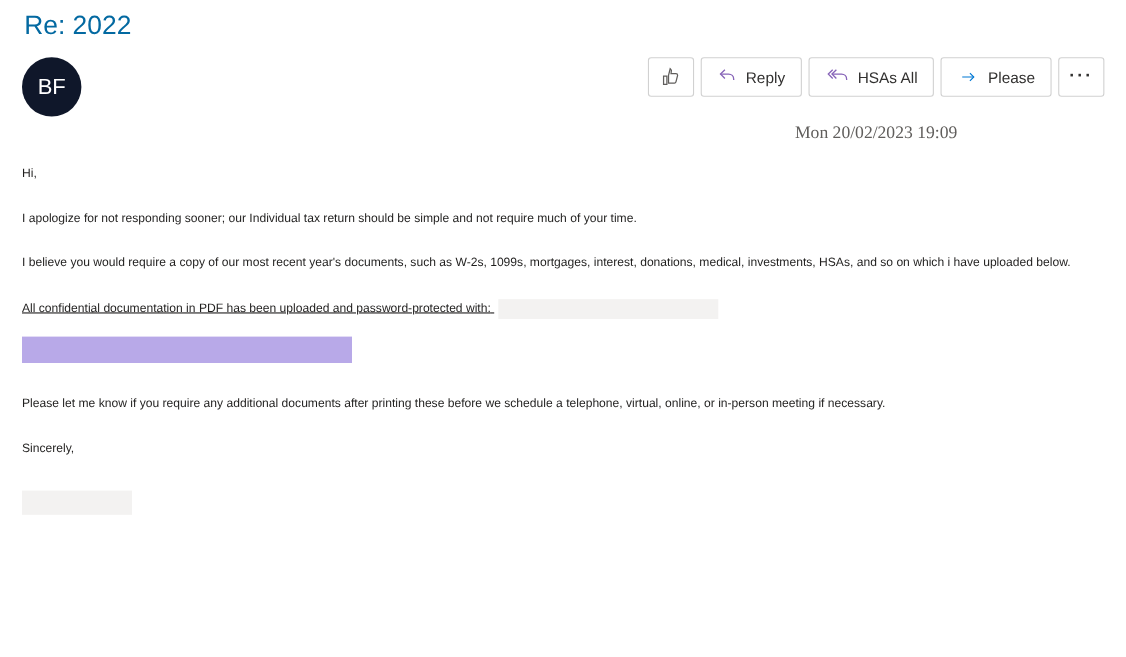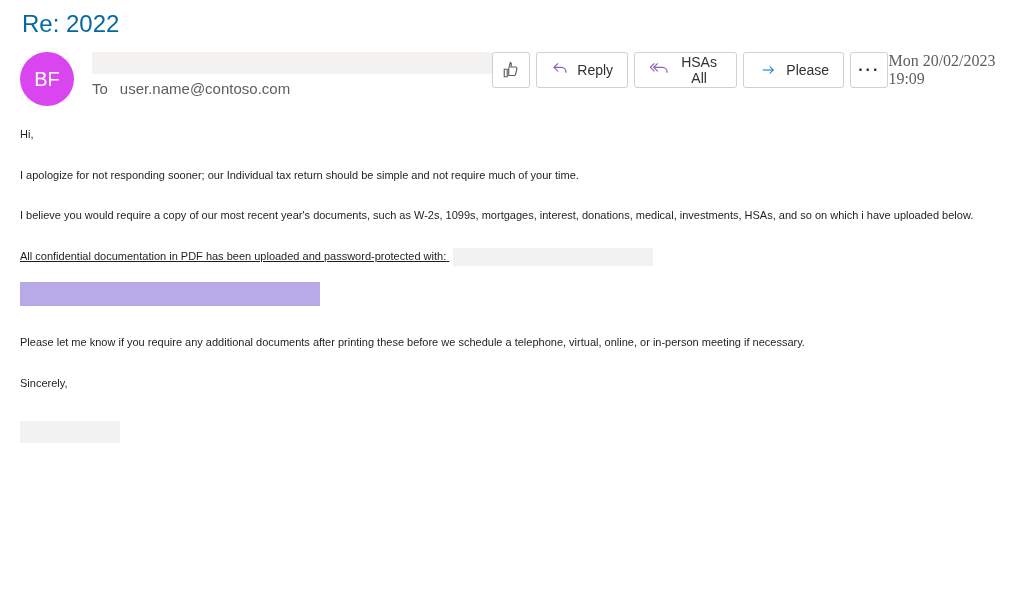--- a/index.html
+++ b/index.html
@@ -39,21 +39,21 @@
     .sender-section {
       display: flex;
       align-items: flex-start;
       flex: 1;
     }
     
     .avatar {
       width: 54px;
       height: 54px;
       border-radius: 50%;
-      background: #d946ef;
+      background: #0f172a;
       display: flex;
       align-items: center;
       justify-content: center;
       color: white;
       font-size: 20px;
       font-weight: 400;
       flex-shrink: 0;
     }
     
     .sender-info {
@@ -79,22 +79,23 @@
     .to-label {
       color: #605e5c;
     }
     
     .to-address {
       color: #605e5c;
     }
     
     .actions-section {
       display: flex;
-      flex-direction: row;
-      align-items: flex-start;
+      flex-direction: column;
+      align-items: center;
+      gap: 16px;
     }
     
     .action-buttons {
       display: flex;
       gap: 6px;
       margin-bottom: 8px;
     }
     
     .action-btn {
       display: flex;
@@ -190,27 +191,20 @@
 <div class="email-container">
 
   <div class="subject-line">Re: 2022</div>
 
   <div class="header-row">
 
     <div class="sender-section">
       <div class="avatar">
         <span>BF</span>
       </div>
-      <div class="sender-info">
-        <div class="sender-name-redacted"></div>
-        <div class="to-line">
-          <span class="to-label">To</span>
-          <span class="to-address">user.name@contoso.com</span>
-        </div>
-      </div>
     </div>
 
     <div class="actions-section">
       <div class="action-buttons">
 
         <button class="action-btn like-btn">
           <svg class="icon-svg" width="18" height="18" viewBox="0 0 24 24" fill="none" stroke="#605e5c" stroke-width="1.5">
             <path d="M7 11v10H3V11h4zm4-9l1 1c.3.3.5.7.5 1.1L12 8h6c1.1 0 2 .9 2 2l-2 8c-.2.8-1 1.4-1.8 1.4H9V10l2-8z"></path>
           </svg>
         </button>

